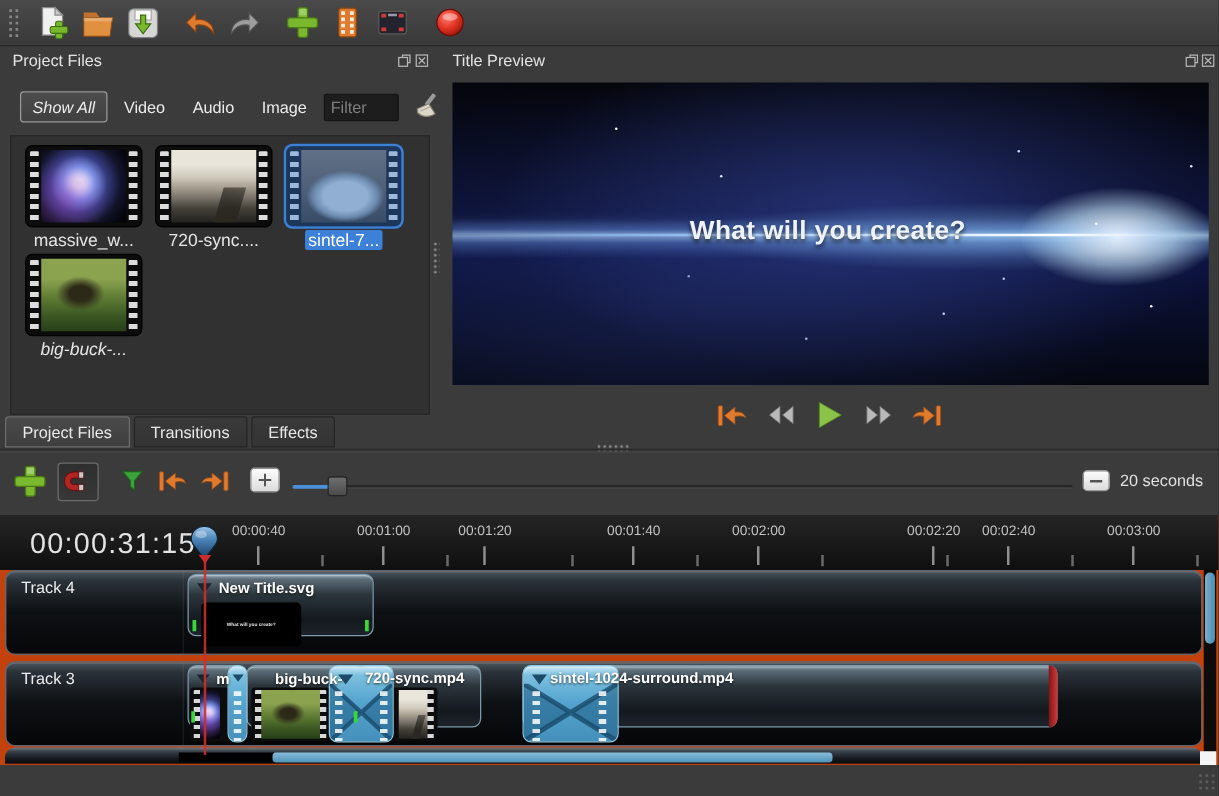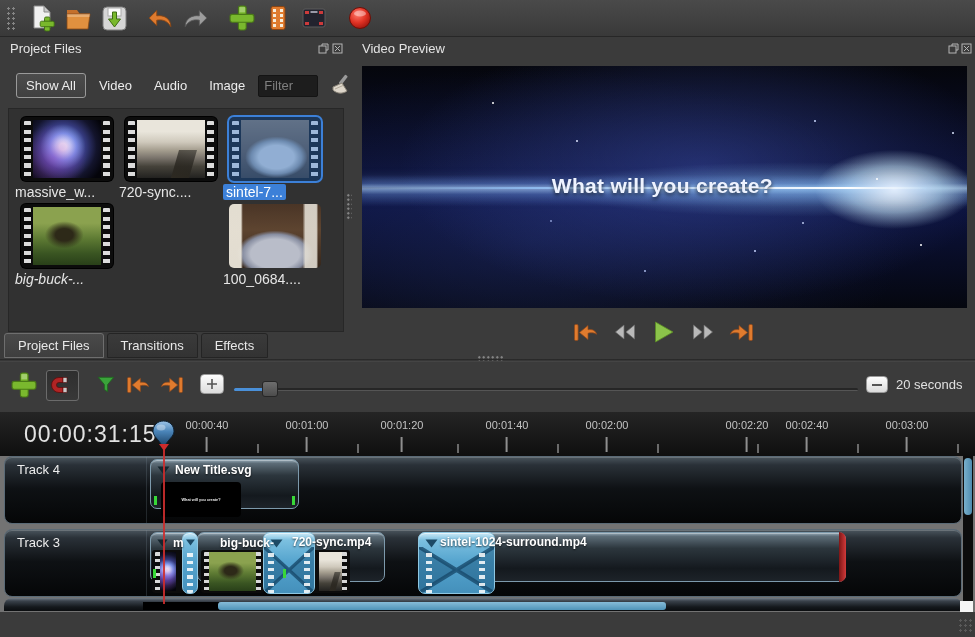--- a/index.html
+++ b/index.html
@@ -9,25 +9,25 @@
   
   .toolbar{position:absolute;left:0;top:0;width:975px;height:37px;background:linear-gradient(180deg,#4a4a4a,#393939);border-bottom:1px solid #272727;display:flex;align-items:center;padding-left:4px;}
   .grip-v{width:10px;height:24px;margin:0 8px 0 2px;background-image:radial-gradient(circle,#868686 1px,rgba(0,0,0,0) 1.4px);background-size:5px 5px;}
   .tbtn{width:36px;height:32px;display:flex;align-items:center;justify-content:center;border-radius:3px;}
   .sp{margin-left:10px;}
 
   
   .ptitle{position:absolute;font-size:13px;color:#e3e3e3;}
   .pctl{position:absolute;top:44px;display:flex;gap:4px;}
   .view-tab{font-size:13px;color:#ececec;padding:4px 9px;}
-  .view-tab.active{border:1px solid #9a9a9a;border-radius:3px;background:linear-gradient(180deg,#4c4c4c,#404040);}
+  .view-tab.active{border:1px solid #9a9a9a;border-radius:3px;background:linear-gradient(180deg,#4c4c4c,#404040);font-style:italic;}
   .filter{width:60px;height:22px;background:#1d1d1d;border:1px solid #141414;border-radius:2px;color:#cfcfcf;font-size:13px;padding:0 5px;font-family:"Liberation Sans",sans-serif;}
   .filter::placeholder{color:#7f7f7f;}
   .filelist{position:absolute;left:8px;top:108px;width:336px;height:224px;background:#313131;border:1px solid #272727;}
-  .fitem{position:absolute;width:104px;}
+  .fitem{position:absolute;width:104px;text-align:center;}
   .film{position:relative;background:#0c0c0c;border-radius:5px;box-shadow:0 0 0 1px #000;margin:0 auto;}
   .holes-l,.holes-r{position:absolute;top:4px;bottom:4px;width:7px;background-image:repeating-linear-gradient(180deg,#dcdcdc 0 4px,rgba(0,0,0,0) 4px 8.5px);border-radius:1px;}
   .holes-l{left:3px}.holes-r{right:3px}
   .pic{position:absolute;left:12px;right:12px;top:3px;bottom:3px;overflow:hidden;}
   .pic-massive{background:radial-gradient(circle at 30% 65%,rgba(150,70,190,.55),rgba(0,0,0,0) 55%),radial-gradient(circle at 44% 46%,#ffffff 0 7%,#cfe0ff 15%,#7b95e8 27%,#353a7e 46%,#13142c 68%,#04040a 90%);}
   .pic-720{background:linear-gradient(180deg,#e9e5db 0 20%,#cfc9bc 38%,#a59e8f 52%,#78726a 66%,#45423a 80%,#232220 100%);}
   .pic-720::after{content:"";position:absolute;right:18%;bottom:0;width:26%;height:48%;background:linear-gradient(200deg,#14141279,#2e2a22);transform:skewX(-16deg);}
   .pic-sintel{background:radial-gradient(ellipse 62% 48% at 52% 64%,#c8ccd0 0 42%,#8d9196 60%,rgba(0,0,0,0) 74%),linear-gradient(180deg,#7b6a57,#5a4a3c 58%,#382e25);}
   .pic-bigbuck{background:radial-gradient(ellipse 46% 38% at 46% 48%,#2d2918 0 28%,rgba(0,0,0,0) 62%),linear-gradient(180deg,#8ba24f 0 28%,#5d7a33 55%,#3a5522 80%,#294019);}
   .tint{position:absolute;inset:0;background:rgba(55,125,215,.38);}
@@ -62,21 +62,21 @@
   
   .ttoolbar{position:absolute;left:0;top:364px;width:975px;height:48px;}
   .snapbtn{position:absolute;left:46px;top:6px;width:33px;height:31px;border:1px solid #6b6b6b;border-radius:3px;background:linear-gradient(180deg,#2e2e2e,#383838);display:flex;align-items:center;justify-content:center;}
   .whitebtn{position:absolute;background:linear-gradient(180deg,#fdfdfd,#dcdcdc);border:1px solid #9a9a9a;border-radius:4px;display:flex;align-items:center;justify-content:center;color:#444;font-weight:bold;}
   .ztrack{position:absolute;left:234px;top:24px;width:624px;height:3px;background:#262626;border-bottom:1px solid #555;border-radius:2px;}
   .zfill{position:absolute;left:234px;top:24px;width:36px;height:3px;background:#4a90d9;border-radius:2px;}
   .zhandle{position:absolute;left:262px;top:17px;width:16px;height:16px;background:linear-gradient(180deg,#6e6e6e,#4c4c4c);border:1px solid #262626;border-radius:3px;}
   .zoomlabel{position:absolute;left:896px;top:13px;font-size:13px;color:#e0e0e0;}
 
   
-  .timeline{position:absolute;left:0;top:412px;width:975px;height:200px;background:#737373;}
+  .timeline{position:absolute;left:0;top:412px;width:975px;height:200px;background:#c2410c;}
   .ruler{position:absolute;left:0;top:0;width:975px;height:44px;background:linear-gradient(180deg,#252525,#0f0f0f);}
   .cur-time{position:absolute;left:24px;top:9px;font-size:23px;color:#e2e2e2;letter-spacing:1px;}
   .tick{position:absolute;top:3px;transform:translateX(-50%);text-align:center;}
   .tick span{font-size:11px;color:#c3c3c3;}
   .tick i{display:block;width:2px;height:15px;background:#8f8f8f;margin:4px auto 0;}
   .mtick{position:absolute;top:32px;width:2px;height:9px;background:#6a6a6a;}
   .trow{position:absolute;left:4px;width:958px;height:68px;border-radius:8px;border:1px solid #5a6a76;background:linear-gradient(180deg,#4a555d 0,#2a3138 12%,#0e1114 48%,#050607 100%);box-shadow:inset 0 1px 0 rgba(255,255,255,.18);}
   .thead{position:absolute;left:0;top:0;width:142px;height:100%;border-right:1px solid rgba(130,150,165,.22);border-radius:8px 0 0 8px;}
   .track-name{position:absolute;left:12px;top:5px;font-size:13px;color:#ededed;}
   .clip{position:absolute;top:2px;height:50px;border-radius:7px;border:1px solid #7d9aac;background:linear-gradient(180deg,#95a9b6 0,#5d6d78 7%,#2c363d 32%,#14191e 74%,#1d2329 100%);box-shadow:inset 0 1px 0 rgba(255,255,255,.3);}
@@ -250,29 +250,25 @@
     </div>
 
     <div class="fitem" style="left:6px;top:95px;font-style:italic;">
       <div class="film" style="width:92px;height:64px;">
           <i class="holes-l"></i>
           <i class="holes-r"></i>
           <div class="pic pic-bigbuck"></div>
         </div>
       <div class="file-label"><span>big-buck-...</span></div>
     </div>
-    <div class="fitem" style="left:214px;top:95px;">
-      <div class="thumb-plain pic-bed"></div>
-      <div class="file-label"><span>100_0684....</span></div>
-    </div>
   </div>
 
   <div class="grip-dots" style="left:346px;top:193px;width:6px;height:28px;"></div>
 
-  <span class="ptitle" style="left:362px;top:41px;">Video Preview</span>
+  <span class="ptitle" style="left:362px;top:41px;">Title Preview</span>
   <svg class="pctl" style="left:948px;top:43px;" width="11" height="11" viewBox="0 0 11 11">
       <g fill="none" stroke="#b5b5b5">
         <rect x="1" y="3" width="7" height="7"></rect>
         <path d="M4 3V1h6v6H8"></path>
       </g>
     </svg>
   <svg class="pctl" style="left:961px;top:43px;" width="11" height="11" viewBox="0 0 11 11">
       <g fill="none" stroke="#b5b5b5">
         <rect x="1" y="1" width="9" height="9"></rect>
         <path d="M3 3l5 5M8 3l-5 5"></path>
@@ -385,21 +381,21 @@
         </svg>
     </div>
     <span class="zoomlabel">20 seconds</span>
   </div>
 
   <div class="timeline">
     <div class="ruler">
       <span class="cur-time">00:00:31:15</span>
       <div class="tick" style="left:207px;"><span>00:00:40</span><i></i></div>
       <div class="tick" style="left:307px;"><span>00:01:00</span><i></i></div>
-      <div class="tick" style="left:402px;"><span>00:01:20</span><i></i></div>
+      <div class="tick" style="left:388px;"><span>00:01:20</span><i></i></div>
       <div class="tick" style="left:507px;"><span>00:01:40</span><i></i></div>
       <div class="tick" style="left:607px;"><span>00:02:00</span><i></i></div>
       <div class="tick" style="left:747px;"><span>00:02:20</span><i></i></div>
       <div class="tick" style="left:807px;"><span>00:02:40</span><i></i></div>
       <div class="tick" style="left:907px;"><span>00:03:00</span><i></i></div>
       <i class="mtick" style="left:257px;"></i>
         <i class="mtick" style="left:357px;"></i>
         <i class="mtick" style="left:457px;"></i>
         <i class="mtick" style="left:557px;"></i>
         <i class="mtick" style="left:657px;"></i>

